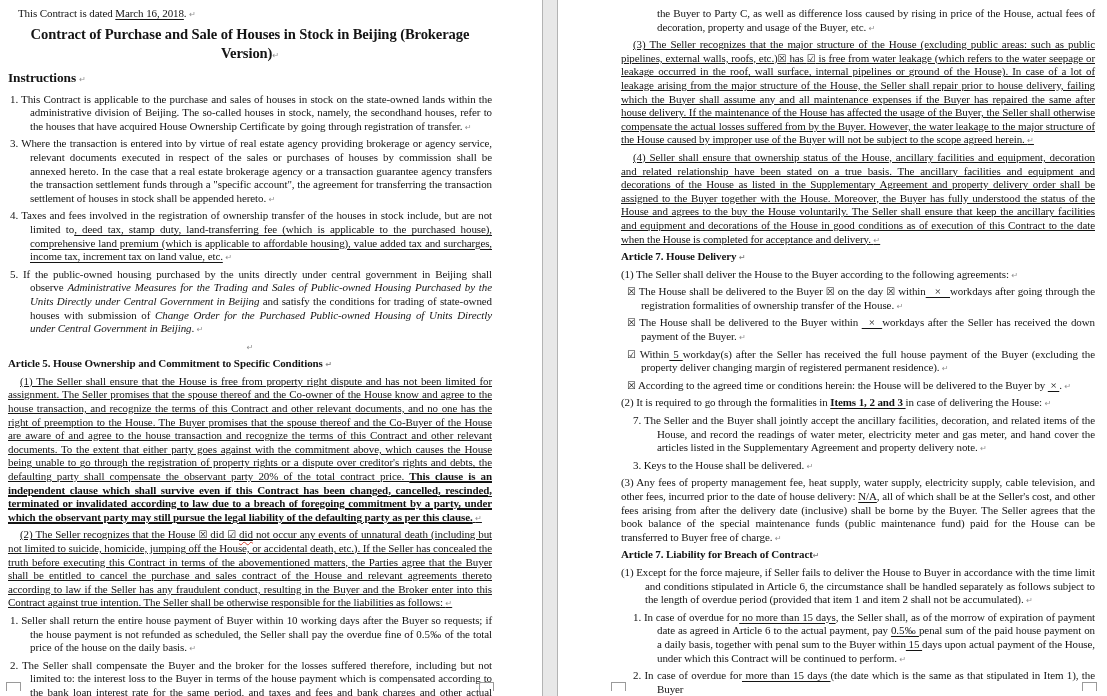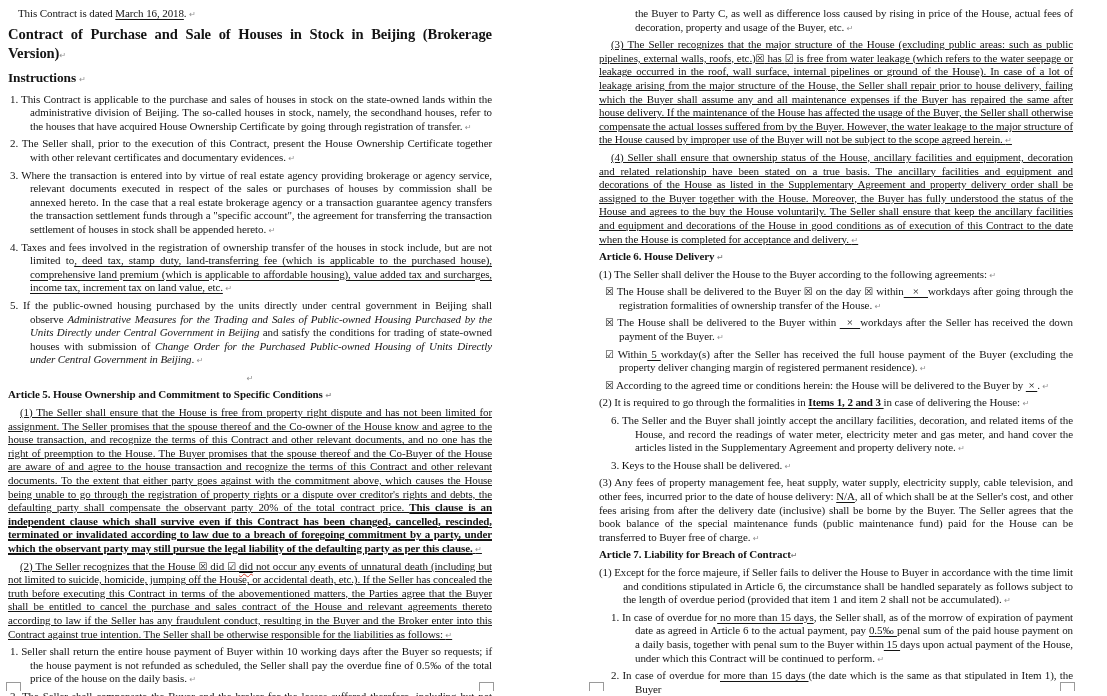--- a/index.html
+++ b/index.html
@@ -1,28 +1,28 @@
 <!DOCTYPE html>
 <html><head>
 <meta charset="utf-8">
 <style>
   html,body{margin:0;padding:0;background:#ffffff;}
   .viewport{position:relative;width:1107px;height:696px;overflow:hidden;background:#ffffff;
     font-family:"Liberation Serif","DejaVu Serif",serif;color:#141414;}
   .page{position:absolute;top:0;height:696px;background:#ffffff;}
   .page-left{left:0;width:542px;}
-  .page-right{left:536px;width:549px;}
+  .page-right{left:558px;width:549px;}
   .page-gap{position:absolute;left:542px;top:0;width:16px;height:696px;background:#e8e8e8;
     border-left:1px solid #b3b3b3;border-right:1px solid #b3b3b3;box-sizing:border-box;}
   .textcol{position:absolute;top:7px;}
   .page-left .textcol{left:8px;width:484px;}
   .page-right .textcol{left:63px;width:474px;}
   .blk{font-size:11px;line-height:13.6px;text-align:justify;margin:0 0 3px 0;letter-spacing:-0.1px;}
   .dateline{text-indent:10px;text-align:left;}
-  .title{font-size:14.6px;line-height:19px;text-indent:0;margin:2px 0 4px 0;}
+  .title{text-align:center;font-size:14.6px;line-height:19px;text-indent:0;margin:2px 0 4px 0;}
   .subtitle{text-align:left;font-size:13.4px;line-height:17px;margin:0 0 5px 0;}
   .num{padding-left:22px;text-indent:-20px;}
   .numr{padding-left:36px;text-indent:-24px;}
   .bodyind{text-indent:12px;text-decoration:underline;}
   .body{text-indent:0;}
   .hang{padding-left:24px;text-indent:-24px;}
   .cbitem{padding-left:20px;text-indent:-14px;}
   .cont{padding-left:36px;}
   .h{font-weight:bold;text-align:left;}
   .empty{text-align:center;}
@@ -37,48 +37,47 @@
 </head>
 <body>
 
 <div class="viewport">
   <div class="page page-left">
     <div class="textcol">
         <div class="blk dateline"><span class="">This Contract is dated </span><span class="su">March 16, 2018</span><span class="">. </span><span class="smk">↵</span></div>
         <div class="blk title"><span class="sb">Contract of Purchase and Sale of Houses in Stock in Beijing (Brokerage Version)</span><span class="smk">↵</span></div>
         <div class="blk subtitle"><span class="sb">Instructions </span><span class="smk">↵</span></div>
         <div class="blk num"><span class="">1. This Contract is applicable to the purchase and sales of houses in stock on the state-owned lands within the administrative division of Beijing. The so-called houses in stock, namely, the secondhand houses, refer to the houses that have acquired House Ownership Certificate by going through registration of transfer. </span><span class="smk">↵</span></div>
-        <div class="blk num"><span class="">2. The Seller shall, prior to the execution of this Contract, present the House Ownership Certificate together with other relevant certificates and documentary evidences. </span><span class="smk">↵</span></div>
         <div class="blk num"><span class="">3. Where the transaction is entered into by virtue of real estate agency providing brokerage or agency service, relevant documents executed in respect of the sales or purchases of houses by commission shall be annexed hereto. In the case that a real estate brokerage agency or a transaction guarantee agency transfers the transaction settlement funds through a "specific account", the agreement for transferring the transaction settlement of houses in stock shall be appended hereto. </span><span class="smk">↵</span></div>
         <div class="blk num"><span class="">4. Taxes and fees involved in the registration of ownership transfer of the houses in stock include, but are not limited to</span><span class="su">, deed tax, stamp duty, land-transferring fee (which is applicable to the purchased house), comprehensive land premium (which is applicable to affordable housing), value added tax and surcharges, income tax, increment tax on land value, etc.</span><span class=""> </span><span class="smk">↵</span></div>
         <div class="blk num"><span class="">5. If the public-owned housing purchased by the units directly under central government in Beijing shall observe </span><span class="si">Administrative Measures for the Trading and Sales of Public-owned Housing Purchased by the Units Directly under Central Government in Beijing</span><span class=""> and satisfy the conditions for trading of state-owned houses with submission of </span><span class="si">Change Order for the Purchased Public-owned Housing of Units Directly under Central Government in Beijing</span><span class="">. </span><span class="smk">↵</span></div>
         <div class="blk empty"><span class="smk">↵</span></div>
         <div class="blk h"><span class="sb">Article 5. House Ownership and Commitment to Specific Conditions </span><span class="smk">↵</span></div>
         <div class="blk bodyind"><span class="">(1) The Seller shall ensure that the House is free from property right dispute and has not been limited for assignment. The Seller promises that the spouse thereof and the Co-owner of the House know and agree to the house transaction, and recognize the terms of this Contract and other relevant documents, and no one has the right of preemption to the House. The Buyer promises that the spouse thereof and the Co-Buyer of the House are aware of and agree to the house transaction and recognize the terms of this Contract and other relevant documents. To the extent that either party goes against with the commitment above, which causes the House being unable to go through the registration of property rights or a dispute over creditor's rights and debts, the defaulting party shall compensate the observant party 20% of the total contract price. </span><span class="sb su">This clause is an independent clause which shall survive even if this Contract has been changed, cancelled, rescinded, terminated or invalidated according to law due to a breach of foregoing commitment by a party, under which the observant party may still pursue the legal liability of the defaulting party as per this clause.</span><span class=""> </span><span class="smk">↵</span></div>
         <div class="blk bodyind"><span class="">(2) The Seller recognizes that the House </span><span class="scb">☒</span><span class=""> did </span><span class="scb">☑</span><span class=""> </span><span class="su"><span class="sw">did</span></span><span class=""> not occur any events of unnatural death (including but not limited to suicide, homicide, jumping off the House, or accidental death, etc.). If the Seller has concealed the truth before executing this Contract in terms of the abovementioned matters, the Parties agree that the Buyer shall be entitled to cancel the purchase and sales contract of the House and relevant agreements thereto according to law if the Seller has any fraudulent conduct, resulting in the Buyer and the Broker enter into this Contract against true intention. The Seller shall be otherwise responsible for the liabilities as follows: </span><span class="smk">↵</span></div>
         <div class="blk num"><span class="">1. Seller shall return the entire house payment of Buyer within 10 working days after the Buyer so requests; if the house payment is not refunded as scheduled, the Seller shall pay the overdue fine of 0.5‰ of the total price of the house on the daily basis. </span><span class="smk">↵</span></div>
         <div class="blk num"><span class="">2. The Seller shall compensate the Buyer and the broker for the losses suffered therefore, including but not limited to: the interest loss to the Buyer in terms of the house payment which is compensated according to the bank loan interest rate for the same period, and taxes and fees and bank charges and other actual expenditure paid for compensating the Buyer for the House, and any and all fees paid by</span></div>
       </div>
     <div class="cmark" style="left:6px;top:682px;"></div>
     <div class="cmark" style="left:479px;top:682px;"></div>
   </div>
   <div class="page-gap"></div>
   <div class="page page-right">
     <div class="textcol">
         <div class="blk cont"><span class="">the Buyer to Party C, as well as difference loss caused by rising in price of the House, actual fees of decoration, property and usage of the Buyer, etc. </span><span class="smk">↵</span></div>
         <div class="blk bodyind"><span class="">(3) The Seller recognizes that the major structure of the House (excluding public areas: such as public pipelines, external walls, roofs, etc.)</span><span class="scb">☒</span><span class=""> has </span><span class="scb">☑</span><span class=""> is free from water leakage (which refers to the water seepage or leakage occurred in the roof, wall surface, internal pipelines or ground of the House). In case of a lot of leakage arising from the major structure of the House, the Seller shall repair prior to house delivery, failing which the Buyer shall assume any and all maintenance expenses if the Buyer has repaired the same after house delivery. If the maintenance of the House has affected the usage of the Buyer, the Seller shall otherwise compensate the actual losses suffered from by the Buyer. However, the water leakage to the major structure of the House caused by improper use of the Buyer will not be subject to the scope agreed herein. </span><span class="smk">↵</span></div>
         <div class="blk bodyind"><span class="">(4) Seller shall ensure that ownership status of the House, ancillary facilities and equipment, decoration and related relationship have been stated on a true basis. The ancillary facilities and equipment and decorations of the House as listed in the Supplementary Agreement and property delivery order shall be assigned to the Buyer together with the House. Moreover, the Buyer has fully understood the status of the House and agrees to the buy the House voluntarily. The Seller shall ensure that keep the ancillary facilities and equipment and decorations of the House in good conditions as of execution of this Contract to the date when the House is completed for acceptance and delivery. </span><span class="smk">↵</span></div>
-        <div class="blk h"><span class="sb">Article 6. House Delivery </span><span class="smk">↵</span></div>
+        <div class="blk h"><span class="sb">Article 7. House Delivery </span><span class="smk">↵</span></div>
         <div class="blk body"><span class="">(1) The Seller shall deliver the House to the Buyer according to the following agreements: </span><span class="smk">↵</span></div>
         <div class="blk cbitem"><span class="scb">☒</span><span class=""> The House shall be delivered to the Buyer </span><span class="scb">☒</span><span class=""> on the day </span><span class="scb">☒</span><span class=""> within</span><span class="su">&nbsp;&nbsp;&nbsp;×&nbsp;&nbsp;&nbsp;</span><span class="">workdays after going through the registration formalities of ownership transfer of the House. </span><span class="smk">↵</span></div>
         <div class="blk cbitem"><span class="scb">☒</span><span class=""> The House shall be delivered to the Buyer within </span><span class="su">&nbsp;&nbsp;×&nbsp;&nbsp;</span><span class="">workdays after the Seller has received the down payment of the Buyer. </span><span class="smk">↵</span></div>
         <div class="blk cbitem"><span class="scb">☑</span><span class=""> Within</span><span class="su">&nbsp;5&nbsp;</span><span class="">workday(s) after the Seller has received the full house payment of the Buyer (excluding the property deliver changing margin of registered permanent residence). </span><span class="smk">↵</span></div>
         <div class="blk cbitem"><span class="scb">☒</span><span class=""> According to the agreed time or conditions herein: the House will be delivered to the Buyer by </span><span class="su">&nbsp;×&nbsp;</span><span class="">. </span><span class="smk">↵</span></div>
         <div class="blk body"><span class="">(2) It is required to go through the formalities in </span><span class="sb su">Items 1, 2 and 3 </span><span class="">in case of delivering the House: </span><span class="smk">↵</span></div>
-        <div class="blk numr"><span class="">6. The Seller and the Buyer shall jointly accept the ancillary facilities, decoration, and related items of the House, and record the readings of water meter, electricity meter and gas meter, and hand cover the articles listed in the Supplementary Agreement and property delivery note. </span><span class="smk">↵</span></div>
+        <div class="blk numr"><span class="">7. The Seller and the Buyer shall jointly accept the ancillary facilities, decoration, and related items of the House, and record the readings of water meter, electricity meter and gas meter, and hand cover the articles listed in the Supplementary Agreement and property delivery note. </span><span class="smk">↵</span></div>
         <div class="blk numr"><span class="">3. Keys to the House shall be delivered. </span><span class="smk">↵</span></div>
         <div class="blk body"><span class="">(3) Any fees of property management fee, heat supply, water supply, electricity supply, cable television, and other fees, incurred prior to the date of house delivery: </span><span class="su">N/A</span><span class="">, all of which shall be at the Seller's cost, and other fees arising from after the delivery date (inclusive) shall be borne by the Buyer. The Seller agrees that the book balance of the special maintenance funds (public maintenance fund) paid for the House can be transferred to Buyer free of charge. </span><span class="smk">↵</span></div>
         <div class="blk h"><span class="sb">Article 7. Liability for Breach of Contract</span><span class="smk">↵</span></div>
         <div class="blk hang"><span class="">(1) Except for the force majeure, if Seller fails to deliver the House to Buyer in accordance with the time limit and conditions stipulated in Article 6, the circumstance shall be handled separately as follows subject to the length of overdue period (provided that item 1 and item 2 shall not be accumulated). </span><span class="smk">↵</span></div>
         <div class="blk numr"><span class="">1. In case of overdue for</span><span class="su"> no more than 15 days</span><span class="">, the Seller shall, as of the morrow of expiration of payment date as agreed in Article 6 to the actual payment, pay </span><span class="su">0.5‰ </span><span class="">penal sum of the paid house payment on a daily basis, together with penal sum to the Buyer within</span><span class="su">&nbsp;15&nbsp;</span><span class="">days upon actual payment of the House, under which this Contract will be continued to perform. </span><span class="smk">↵</span></div>
         <div class="blk numr"><span class="">2. In case of overdue for</span><span class="su"> more than 15 days </span><span class="">(the date which is the same as that stipulated in Item 1), the Buyer</span></div>
       </div>
     <div class="cmark" style="left:53px;top:682px;"></div>
     <div class="cmark" style="left:524px;top:682px;"></div>
   </div>

